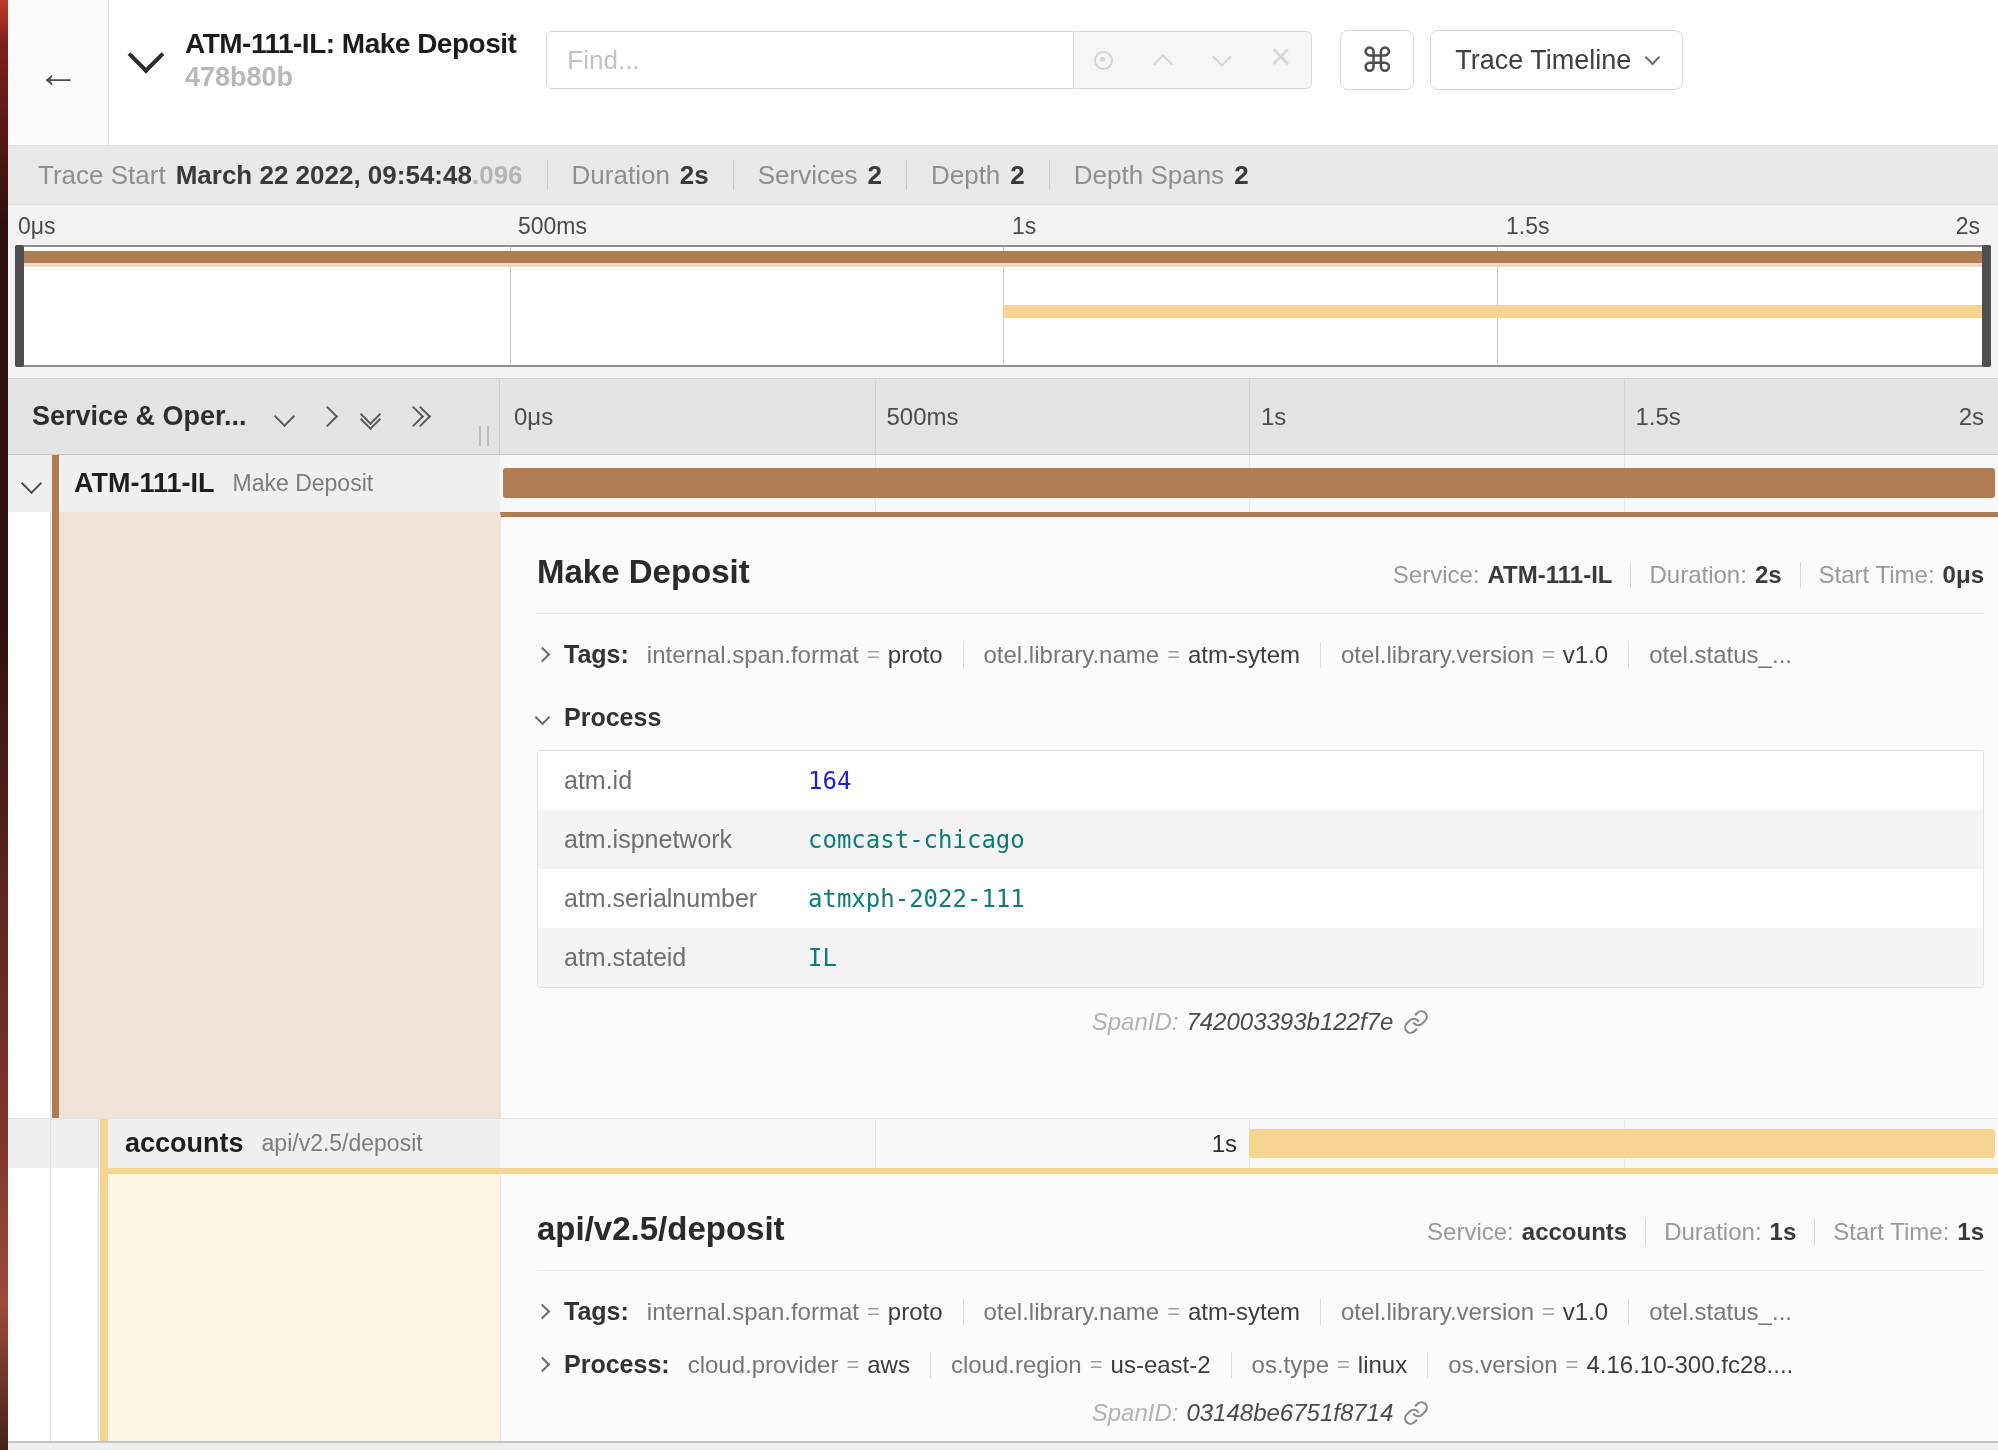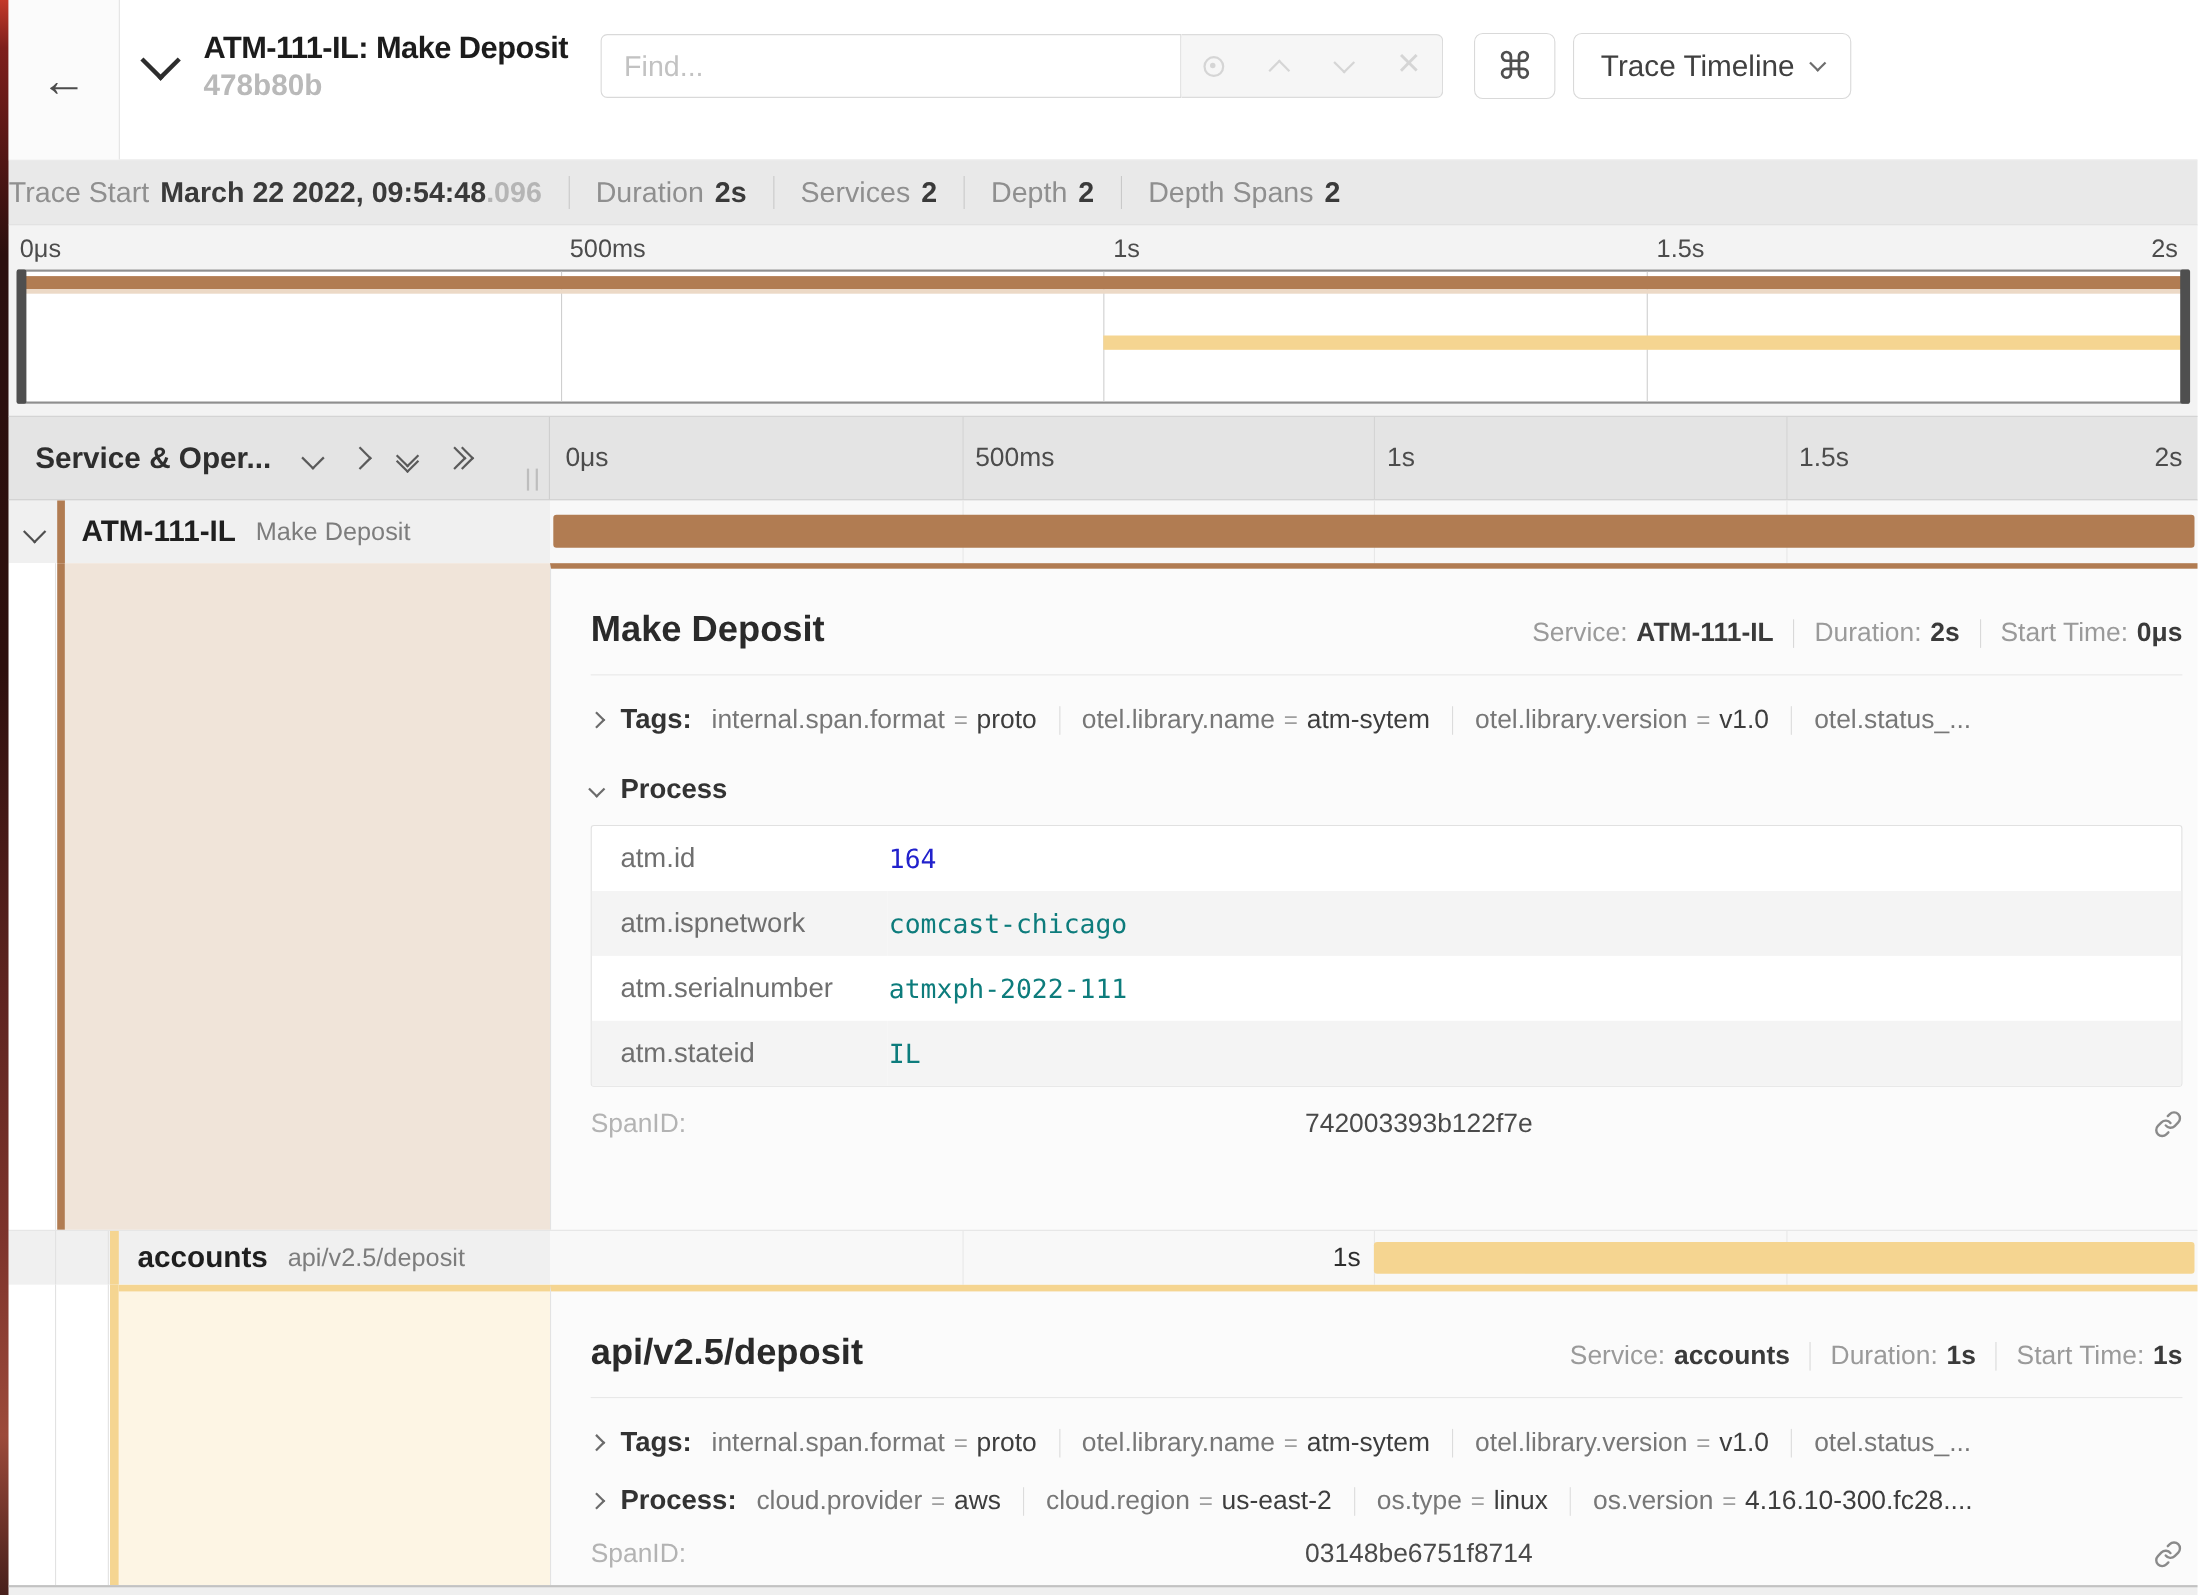--- a/index.html
+++ b/index.html
@@ -32,21 +32,21 @@
   .fic .c-up{margin-top:8px;}
   .fic .c-dn{margin-top:-6px;}
   .xx{font-size:36px;line-height:1;padding-bottom:6px;}
   .target-ic{width:15px;height:15px;border:2px solid #d5d5d5;border-radius:50%;position:relative;}
   .target-ic::after{content:"";position:absolute;left:4px;top:4px;width:5px;height:5px;border-radius:50%;background:#d5d5d5;}
   .cmd-btn{margin-left:28px;width:74px;height:60px;border:1px solid #d9d9d9;border-radius:8px;background:#fff;font-size:34px;color:#4f4f4f;cursor:pointer;display:flex;align-items:center;justify-content:center;font-family:"Liberation Sans",sans-serif;}
   .view-dd{margin-left:16px;height:60px;border:1px solid #d9d9d9;border-radius:8px;background:#fff;font-size:27px;color:#404040;cursor:pointer;display:flex;align-items:center;gap:16px;padding:0 24px;font-family:"Liberation Sans",sans-serif;white-space:nowrap;}
   .view-dd .chev{width:9px;height:9px;color:#6d6d6d;margin-top:-5px;}
 
   
-  .smry{position:absolute;left:0;top:146px;width:100%;height:59px;background:#e9e9e9;border-bottom:1px solid #dedede;display:flex;align-items:center;box-sizing:border-box;font-size:26px;white-space:nowrap;}
+  .smry{position:absolute;left:0;top:146px;width:100%;height:59px;background:#e9e9e9;border-bottom:1px solid #dedede;display:flex;align-items:center;padding-left:30px;box-sizing:border-box;font-size:26px;white-space:nowrap;}
   .s-lbl{color:#8f8f8f;margin-right:10px;}
   .s-val{color:#3a3a3a;font-weight:bold;}
   .s-ms{color:#b5b5b5;font-weight:bold;}
   .s-sep{width:1px;height:30px;background:#c9c9c9;margin:0 24px;}
 
   
   .mmap{position:absolute;left:0;top:205px;width:100%;height:173px;background:#f3f3f3;}
   .mm-ticks{position:absolute;left:0;top:8px;width:100%;height:26px;font-size:23px;color:#4c4c4c;}
   .mt{position:absolute;top:0;}
   .mm-canvas{position:absolute;left:8px;right:8px;top:40px;height:118px;background:#fff;border-top:2px solid #8f8f8f;border-bottom:2px solid #8f8f8f;cursor:crosshair;}
@@ -120,21 +120,21 @@
   .tval{color:#3d3d3d;text-align:right;}
   .kv-sep{width:1px;height:26px;background:#dcdcdc;margin:0 20px;flex:none;}
   .proc-h{display:flex;align-items:center;margin-top:34px;}
   .ptable{width:100%;border-collapse:separate;border-spacing:0;margin-top:18px;border:1px solid #e1e1e1;border-radius:3px;background:#fff;}
   .ptable td{height:57px;}
   .ptable tr:nth-child(even) td{background:#f4f4f4;}
   .pk{width:242px;padding-left:26px;font-size:25px;color:#6f6f6f;}
   .pv{font-family:"DejaVu Sans Mono",monospace;font-size:24px;}
   .v-num{color:#2222cc;}
   .v-str{color:#0d7c7c;}
-  .d-sid{display:flex;align-items:center;justify-content:space-between;margin-top:20px;font-size:24px;}
+  .d-sid{display:flex;align-items:center;justify-content:center;margin-top:20px;font-size:24px;font-style:italic;}
   .sid-lbl{color:#b3b3b3;margin-right:8px;}
   .sid-val{color:#4a4a4a;}
   .link-ic{width:26px;height:26px;color:#8a8a8a;margin-left:10px;cursor:pointer;}
   .page-end{position:absolute;left:0;top:1441px;width:100%;height:9px;background:#efefef;border-top:2px solid #c2c2c2;box-sizing:border-box;}
 </style>
 </head>
 <body>
 
 <div class="stage">
   <div class="red-edge"></div>

